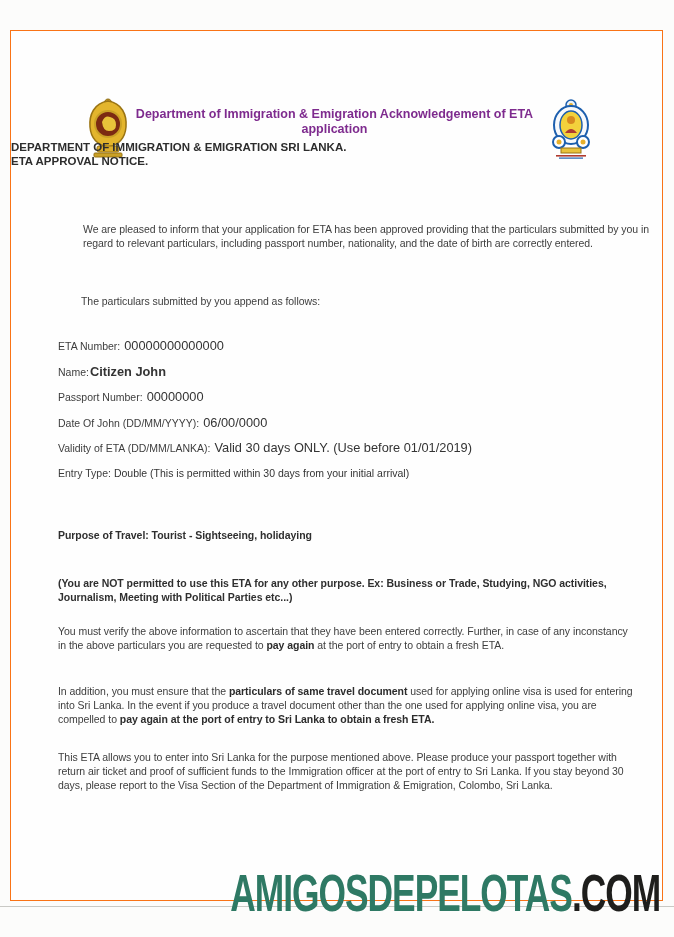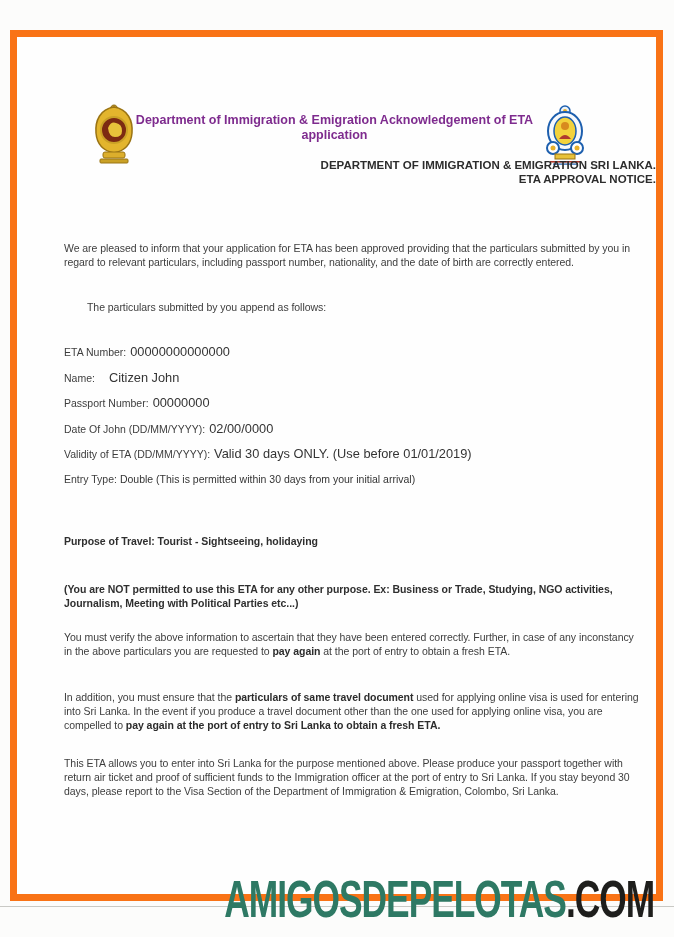--- a/index.html
+++ b/index.html
@@ -11,57 +11,57 @@
     overflow:hidden;
     color:#3d3d3d;
   }
   .scan-shadow-line {
     position:absolute; left:0; top:906px; width:674px; height:1px;
     background:#c9c9c5; z-index:1;
   }
   .page {
     position:absolute; left:10px; top:30px; width:653px; height:871px;
     background:#fefefe;
-    border:7px solid #f97316;
+    border:1px solid #f97316;
     z-index:2;
   }
   
   .logo-left  { position:absolute; left:74px;  top:66px; width:46px; height:62px; }
   .logo-right { position:absolute; right:66px; top:66px; width:50px; height:64px; }
   .doc-title {
     position:absolute; left:108px; right:112px; top:76px;
     text-align:center; font-weight:bold; font-size:12.5px; line-height:15px;
     color:#7e2b8e;
   }
   .doc-subtitle {
-    position:absolute; left:0; width:100%; top:121px;
-    text-align:right; font-weight:bold; font-size:11.5px; line-height:14px;
+    position:absolute; left:0; width:100%; top:109px;
+    text-align:left; font-weight:bold; font-size:11.5px; line-height:14px;
     color:#2d2d2d;
   }
   
   .para {
     position:absolute; left:47px; width:578px;
     font-size:10.5px; line-height:14px; letter-spacing:-0.05px; color:#3d3d3d;
   }
-  .p-intro    { top:204px; }
+  .p-intro    { top:191px;margin-left:25px; }
   .p-follows  { top:263px;margin-left:23px; }
   .p-purpose  { top:497px; font-weight:bold; color:#2f2f2f; }
   .p-notperm  { top:545px; font-weight:bold; color:#2f2f2f; }
   .p-verify   { top:593px; }
   .p-addition { top:653px; }
   .p-allows   { top:719px; }
   .para b { color:#2c2c2c; }
   
   .particulars { position:absolute; left:47px; top:307px; width:578px; }
   .particular-row {
     margin-bottom:9.5px; font-size:10.5px; line-height:15px; color:#3d3d3d;
     white-space:nowrap;
   }
   .particular-row .value { font-size:12.8px; margin-left:4px; color:#343434; }
-  .particular-row:nth-child(2) .value { margin-left:14px; }
+  .particular-row:nth-child(2) .value { margin-left:1px;font-weight:bold; }
   .particular-row:nth-child(6) .value,
   .particular-row:nth-child(7) .value { font-size:10.5px; margin-left:3px; }
   
   .watermark {
     position:absolute; top:836px; right:2px; z-index:6;
     font-weight:bold; font-size:52px; line-height:1; white-space:nowrap;
     letter-spacing:-1.5px;
     transform:scaleX(0.68); transform-origin:100% 0;
   }
 </style>
@@ -119,24 +119,24 @@
     <div class="particular-row">
       <span class="label">ETA Number:</span><span class="value">00000000000000</span>
     </div>
     <div class="particular-row">
       <span class="label">Name:</span><span class="value">Citizen John</span>
     </div>
     <div class="particular-row">
       <span class="label">Passport Number:</span><span class="value">00000000</span>
     </div>
     <div class="particular-row">
-      <span class="label">Date Of John (DD/MM/YYYY):</span><span class="value">02/00/0000</span>
+      <span class="label">Date Of John (DD/MM/YYYY):</span><span class="value">06/00/0000</span>
     </div>
     <div class="particular-row">
-      <span class="label">Validity of ETA (DD/MM/YYYY):</span><span class="value">Valid 30 days ONLY. (Use before 01/01/2019)</span>
+      <span class="label">Validity of ETA (DD/MM/LANKA):</span><span class="value">Valid 30 days ONLY. (Use before 01/01/2019)</span>
     </div>
     <div class="particular-row">
       <span class="label">Entry Type:</span><span class="value">Double (This is permitted within 30 days from your initial arrival)</span>
     </div>
   </div>
 
   <p class="para p-purpose">Purpose of Travel: Tourist - Sightseeing, holidaying</p>
 
   <p class="para p-notperm">(You are NOT permitted to use this ETA for any other purpose. Ex: Business or Trade, Studying, NGO activities, Journalism, Meeting with Political Parties etc...)</p>
 

